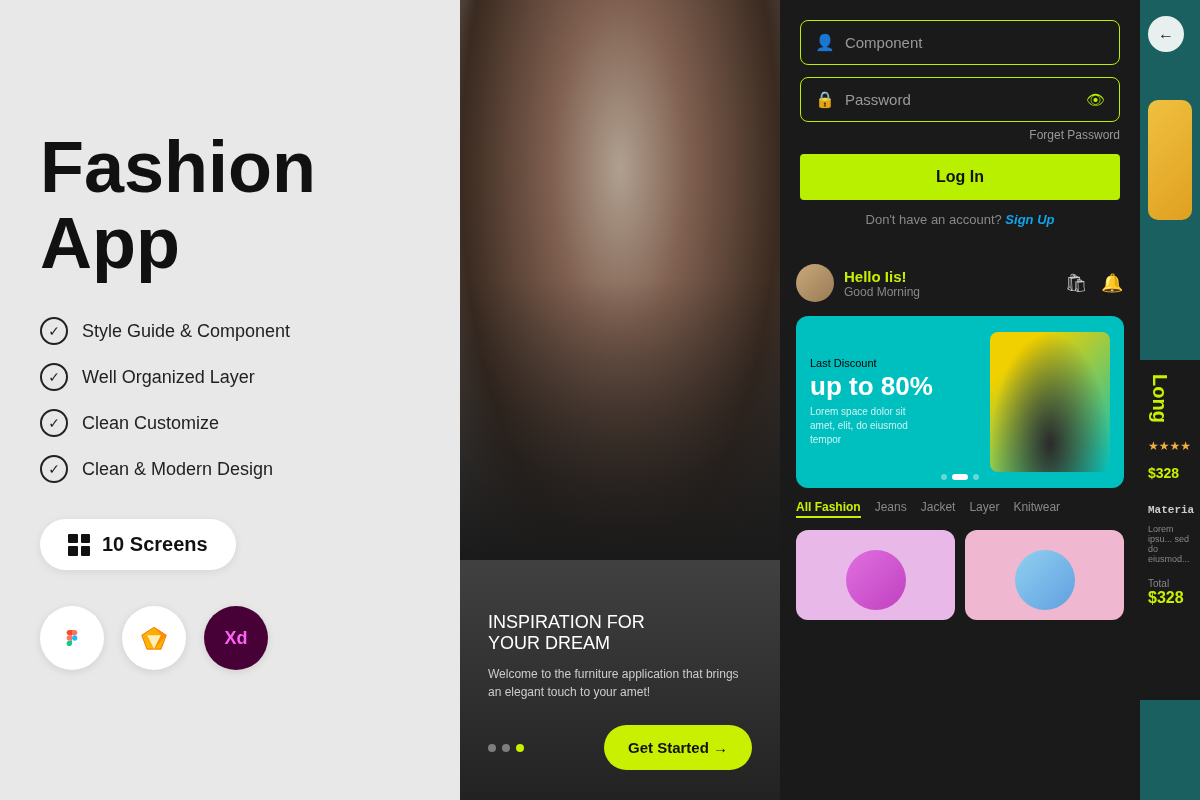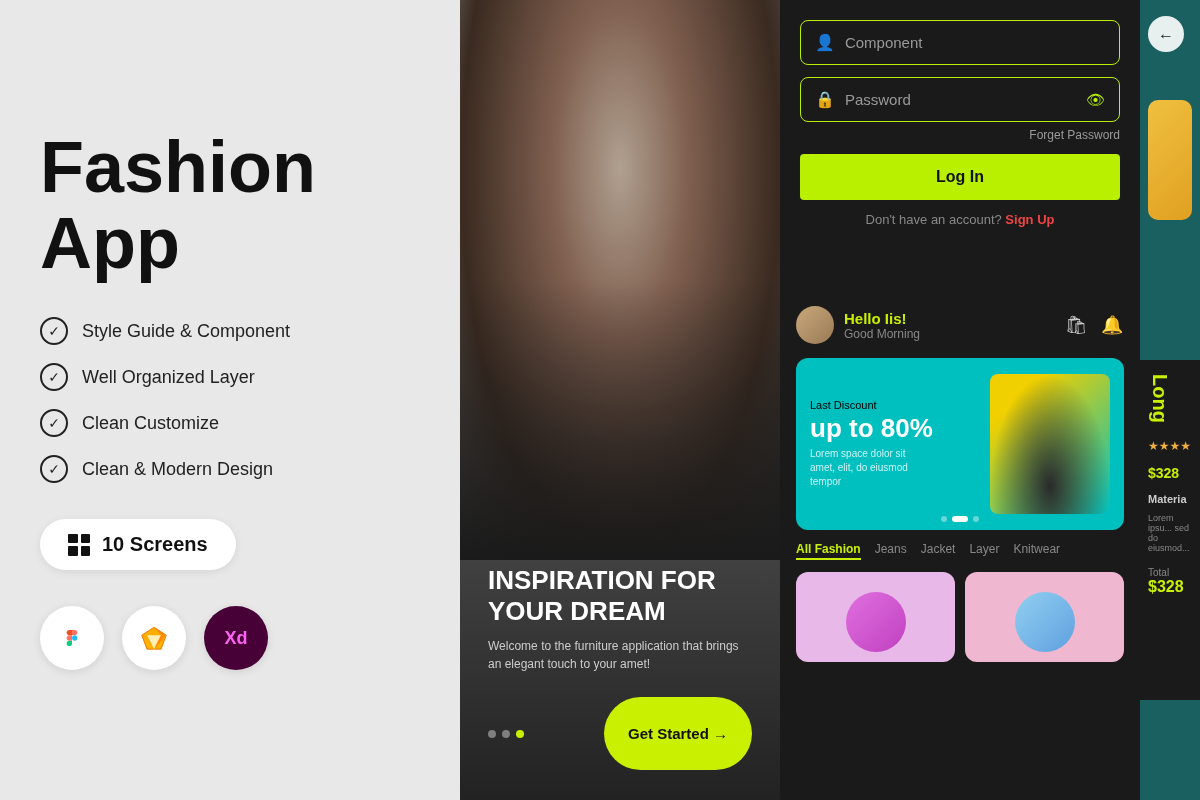--- a/index.html
+++ b/index.html
@@ -148,22 +148,22 @@
       top: 0; left: 0; right: 0; bottom: 0;
       background: radial-gradient(ellipse at 50% 30%, #b0a090 0%, #806050 30%, #3a2a20 70%, transparent 100%);
     }
     .phone-content {
       position: relative;
       z-index: 2;
       padding: 20px 28px 30px;
       color: #fff;
     }
     .phone-headline {
-      font-size: 26px;
-      font-weight: 700;
+      font-size: 18px;
+      font-weight: 400;
       color: #fff;
       text-transform: uppercase;
       line-height: 1.2;
       margin-bottom: 10px;
     }
     .phone-subtext {
       font-size: 12px;
       color: #ccc;
       margin-bottom: 24px;
       line-height: 1.5;
@@ -184,21 +184,21 @@
       background: rgba(255,255,255,0.4);
     }
     .phone-dot.active {
       background: #c8f000;
     }
     .get-started-btn {
       background: #c8f000;
       color: #111;
       border: none;
       border-radius: 50px;
-      padding: 28px 24px;
+      padding: 14px 24px;
       font-size: 15px;
       font-weight: 700;
       cursor: pointer;
       display: flex;
       align-items: center;
       gap: 8px;
     }
 
     
     .right-panel {
@@ -252,36 +252,36 @@
       font-weight: 700;
       cursor: pointer;
       text-align: center;
     }
     .signup-text {
       text-align: center;
       color: #888;
       font-size: 13px;
     }
     .signup-text strong {
-      color: #ef4444;
+      color: #0ea5e9;
+      font-style: italic;
     }
 
     
     .home-screen {
       background: #1a1a1a;
       flex: 1;
       padding: 14px 16px;
       overflow: hidden;
     }
     .home-header {
       display: flex;
       align-items: center;
       justify-content: space-between;
       margin-bottom: 14px;
-      margin-top: 42px;
     }
     .home-user {
       display: flex;
       align-items: center;
       gap: 10px;
     }
     .avatar {
       width: 38px;
       height: 38px;
       border-radius: 50%;
@@ -647,21 +647,21 @@
     </div>
   </div>
   <div class="product-title-strip">
     <div style="display:flex;align-items:flex-start;gap:4px;padding:6px 0;">
       <span class="product-name-big">Long</span>
     </div>
     <div style="color:#f0b040;font-size:12px;margin-top:4px;">★★★★</div>
     <div style="color:#fff;font-size:10px;margin-top:6px;">
       <span style="color:#c8f000;font-weight:900;font-size:14px;">$328</span>
     </div>
-    <div style="color:#888;font-size:10px;margin-top:6px;">
+    <div style="color:#888;font-size:10px;margin-top:17px;font-family:Liberation Mono, monospace;">
       <span style="color:#ccc;font-weight:700;font-size:11px;">Materia</span>
     </div>
     <div style="color:#888;font-size:9px;margin-top:2px;">
       <span>Lorem ipsu... sed do eiusmod...</span>
     </div>
     <div style="margin-top:8px;">
       <div style="color:#888;font-size:10px;">Total</div>
       <div style="color:#c8f000;font-size:16px;font-weight:900;">$328</div>
     </div>
   </div>

